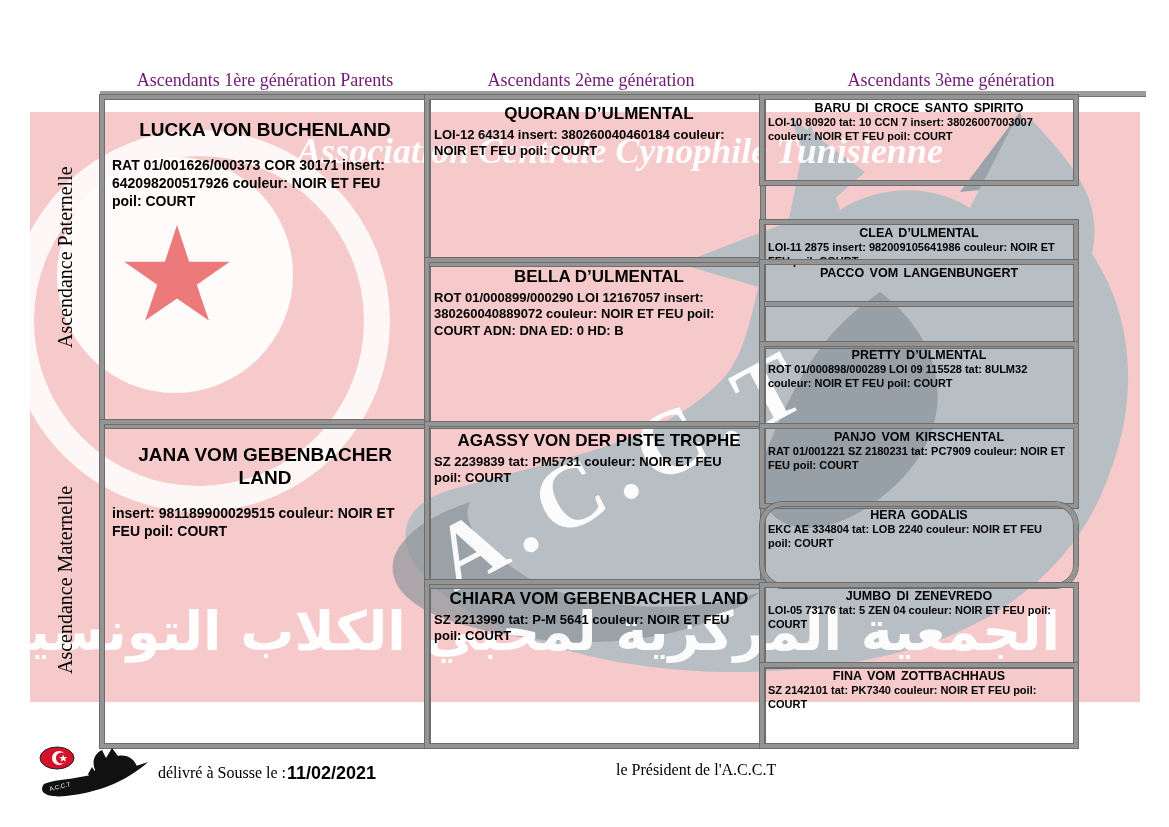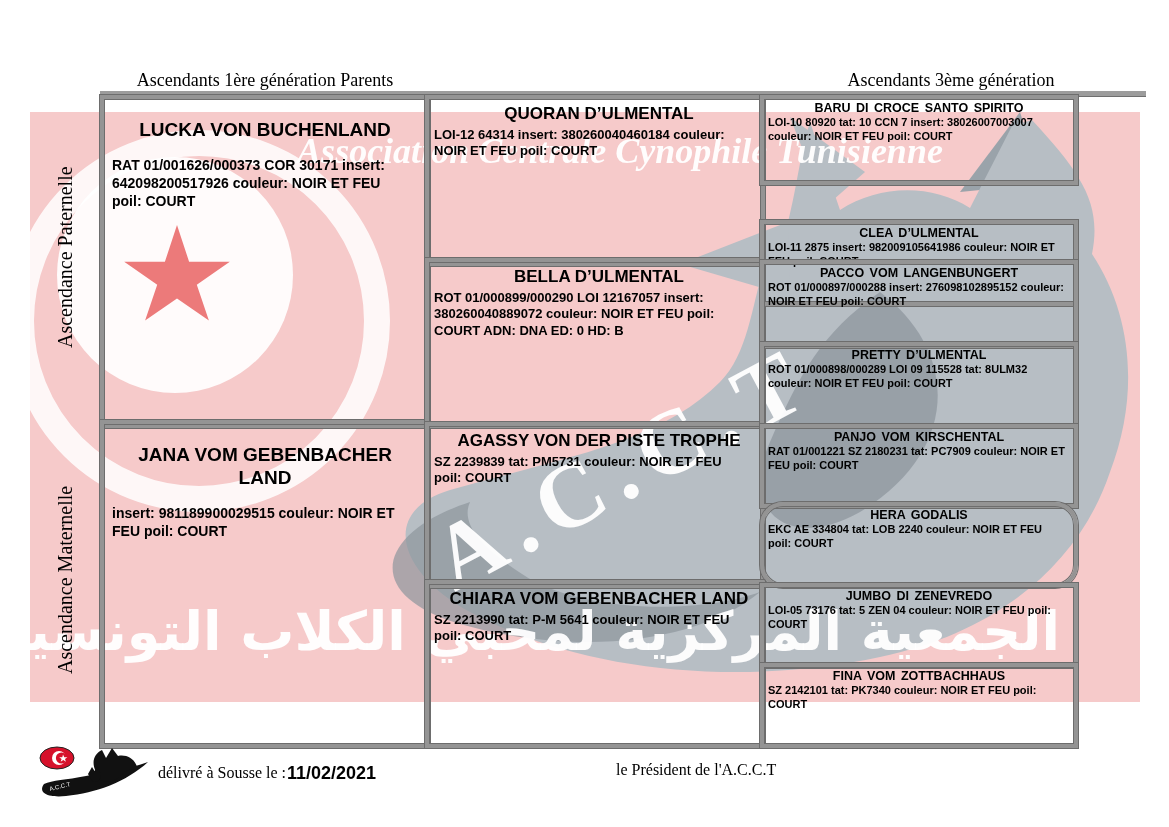--- a/index.html
+++ b/index.html
@@ -20,21 +20,21 @@
             font-size:36px;color:rgba(255,255,255,.95);white-space:nowrap;}
   .wm-acct{position:absolute;left:410px;top:400px;font-family:"Liberation Serif",serif;
            font-weight:bold;font-size:92px;letter-spacing:12px;color:rgba(255,255,255,.95);
            transform:rotate(-28deg);transform-origin:0 50%;white-space:nowrap;}
   .wm-arabic{position:absolute;left:70px;top:488px;width:960px;direction:rtl;text-align:center;
              font-family:"DejaVu Sans",sans-serif;font-weight:bold;font-size:54px;
              color:rgba(255,255,255,.95);white-space:nowrap;}
 
   
   .col-header{position:absolute;top:70px;text-align:center;font-family:"Liberation Serif",serif;
-              font-size:18px;color:#000000;}
+              font-size:18px;color:#701a75;}
   #toprule{position:absolute;left:100px;top:91px;width:1046px;height:5px;background:#9c9c9c;
            border-bottom:1px solid #6f6f6f;}
 
   
   .vlabel{position:absolute;left:42px;width:46px;display:flex;align-items:center;justify-content:center;
           writing-mode:vertical-rl;transform:rotate(180deg);
           font-family:"Liberation Serif",serif;font-size:20px;color:#000;}
 
   
   .cell{position:absolute;border:4px solid #949494;
@@ -74,20 +74,21 @@
       <path d="M150,390 C58,420 40,482 140,512 C260,546 380,530 440,480 C380,502 262,502 202,462
                C162,436 140,412 150,390 Z" fill="#8d969d" opacity="0.7"></path>
       <path d="M468,110 L360,152 L470,184 Z" fill="#b7bec4"></path>
     </svg>
     <div class="wm-latin">Association Centrale Cynophile Tunisienne</div>
     <div class="wm-acct">A.C.C.T</div>
     <div class="wm-arabic">الجمعية المركزية لمحبي الكلاب التونسية</div>
   </div>
 
   <div class="col-header" style="left:100px;width:330px;">Ascendants 1ère génération  Parents</div>
+  <div class="col-header" style="left:425px;width:332px;">Ascendants 2ème génération</div>
   <div class="col-header" style="left:791px;width:320px;">Ascendants 3ème génération</div>
   <div id="toprule"></div>
 
   <div class="vlabel" style="top:95px;height:325px;">Ascendance Paternelle</div>
   <div class="vlabel" style="top:420px;height:320px;">Ascendance Maternelle</div>
 
   <div class="cell g1" style="left:100px;top:95px;width:322px;height:325px;">
     <div class="cell-title">LUCKA VON BUCHENLAND</div>
     <div class="cell-details">RAT 01/001626/000373 COR 30171 insert: 642098200517926 couleur: NOIR ET FEU poil: COURT</div>
   </div>
@@ -116,21 +117,20 @@
   <div class="cell g3" style="left:760px;top:95px;width:310px;height:82px;">
     <div class="cell-title">BARU DI CROCE SANTO SPIRITO</div>
     <div class="cell-details">LOI-10 80920 tat: 10 CCN 7 insert: 38026007003007 couleur: NOIR ET FEU poil: COURT</div>
   </div>
   <div class="cell g3" style="left:760px;top:180px;width:310px;height:78px;margin-top:40px;">
     <div class="cell-title">CLEA D’ULMENTAL</div>
     <div class="cell-details">LOI-11 2875 insert: 982009105641986 couleur: NOIR ET FEU poil: COURT</div>
   </div>
   <div class="cell g3" style="left:760px;top:260px;width:310px;height:80px;">
     <div class="cell-title">PACCO VOM LANGENBUNGERT</div>
-    <div class="cell-details">ROT 01/000897/000288 insert: 276098102895152 couleur: NOIR ET FEU poil: COURT</div>
   </div>
   <div class="cell g3" style="left:760px;top:342px;width:310px;height:78px;">
     <div class="cell-title">PRETTY D’ULMENTAL</div>
     <div class="cell-details">ROT 01/000898/000289 LOI 09 115528 tat: 8ULM32 couleur: NOIR ET FEU poil: COURT</div>
   </div>
   <div class="cell g3" style="left:760px;top:424px;width:310px;height:76px;">
     <div class="cell-title">PANJO VOM KIRSCHENTAL</div>
     <div class="cell-details">RAT 01/001221 SZ 2180231 tat: PC7909 couleur: NOIR ET FEU poil: COURT</div>
   </div>
   <div class="cell g3" style="left:760px;top:502px;width:310px;height:78px;border-radius:23px;">

